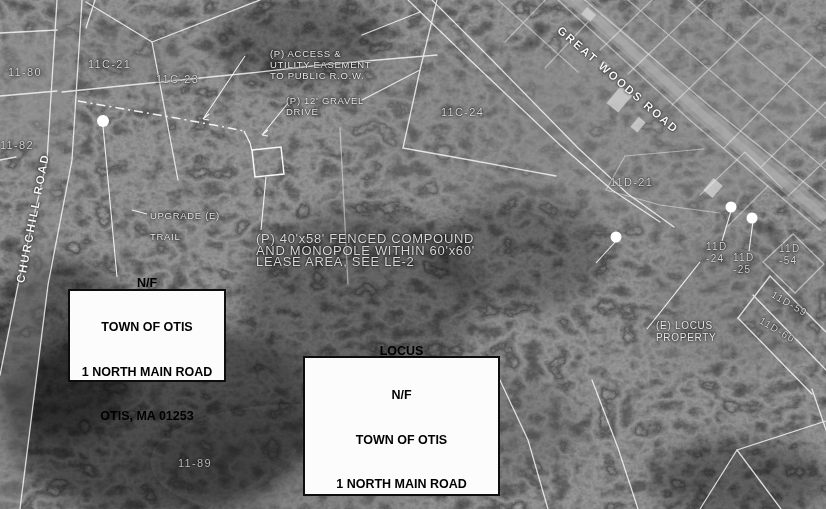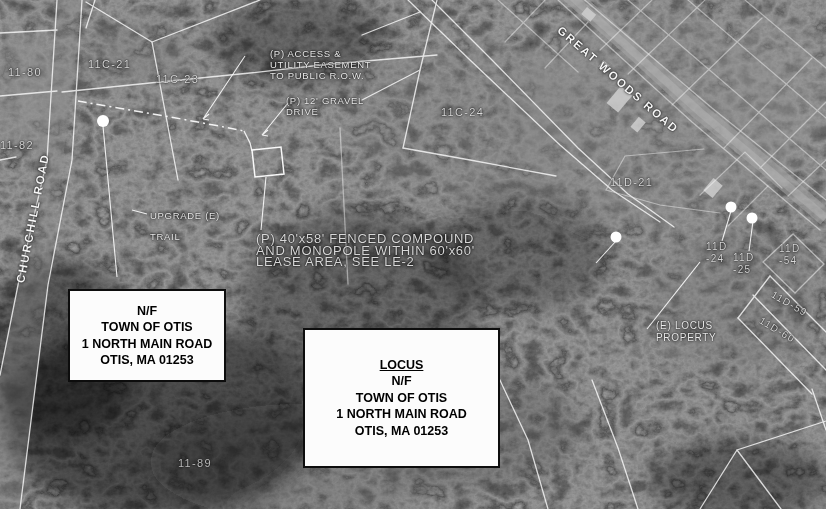--- a/index.html
+++ b/index.html
@@ -14,21 +14,21 @@
     text-shadow:0 0 3px rgba(0,0,0,.95),0 0 1px rgba(0,0,0,.9);
   }
   .pnum{font-size:11px;line-height:12px;letter-spacing:1.3px;color:#d9d9d9;}
   .road{font-weight:700;font-size:11.5px;letter-spacing:2px;color:#f6f6f6;}
   .rot{transform-origin:0 50%;}
   .ibox{
     position:absolute;background:#fcfcfc;border:2px solid #0d0d0d;
     color:#000;text-align:center;font-weight:700;
     box-sizing:border-box;display:flex;flex-direction:column;justify-content:center;
   }
-  .ibox div{white-space:nowrap;}
+  .ibox div{white-space:nowrap;margin-top:28px;}
   .box1{font-size:12.5px;line-height:16.5px;}
   .box2{font-size:12.5px;line-height:16.5px;}
   .uline{text-decoration:underline;}
 </style>
 </head>
 <body>
 
 <div id="stage">
 
   <svg width="826" height="509" viewBox="0 0 826 509">
@@ -209,21 +209,21 @@
   <div class="lbl" style="left:656px;top:320px;font-size:10px;line-height:12px;">(E) LOCUS
 PROPERTY</div>
 
   <div class="ibox box1" style="left:68px;top:289px;width:158px;height:93px;">
     <div>N/F</div>
     <div>TOWN OF OTIS</div>
     <div>1 NORTH MAIN ROAD</div>
     <div>OTIS, MA 01253</div>
   </div>
 
-  <div class="ibox box2" style="left:303px;top:328px;width:197px;height:140px;">
+  <div class="ibox box2" style="left:303px;top:356px;width:197px;height:140px;">
     <div class="uline">LOCUS</div>
     <div>N/F</div>
     <div>TOWN OF OTIS</div>
     <div>1 NORTH MAIN ROAD</div>
     <div>OTIS, MA 01253</div>
   </div>
 
 </div>
 
 </body></html>

